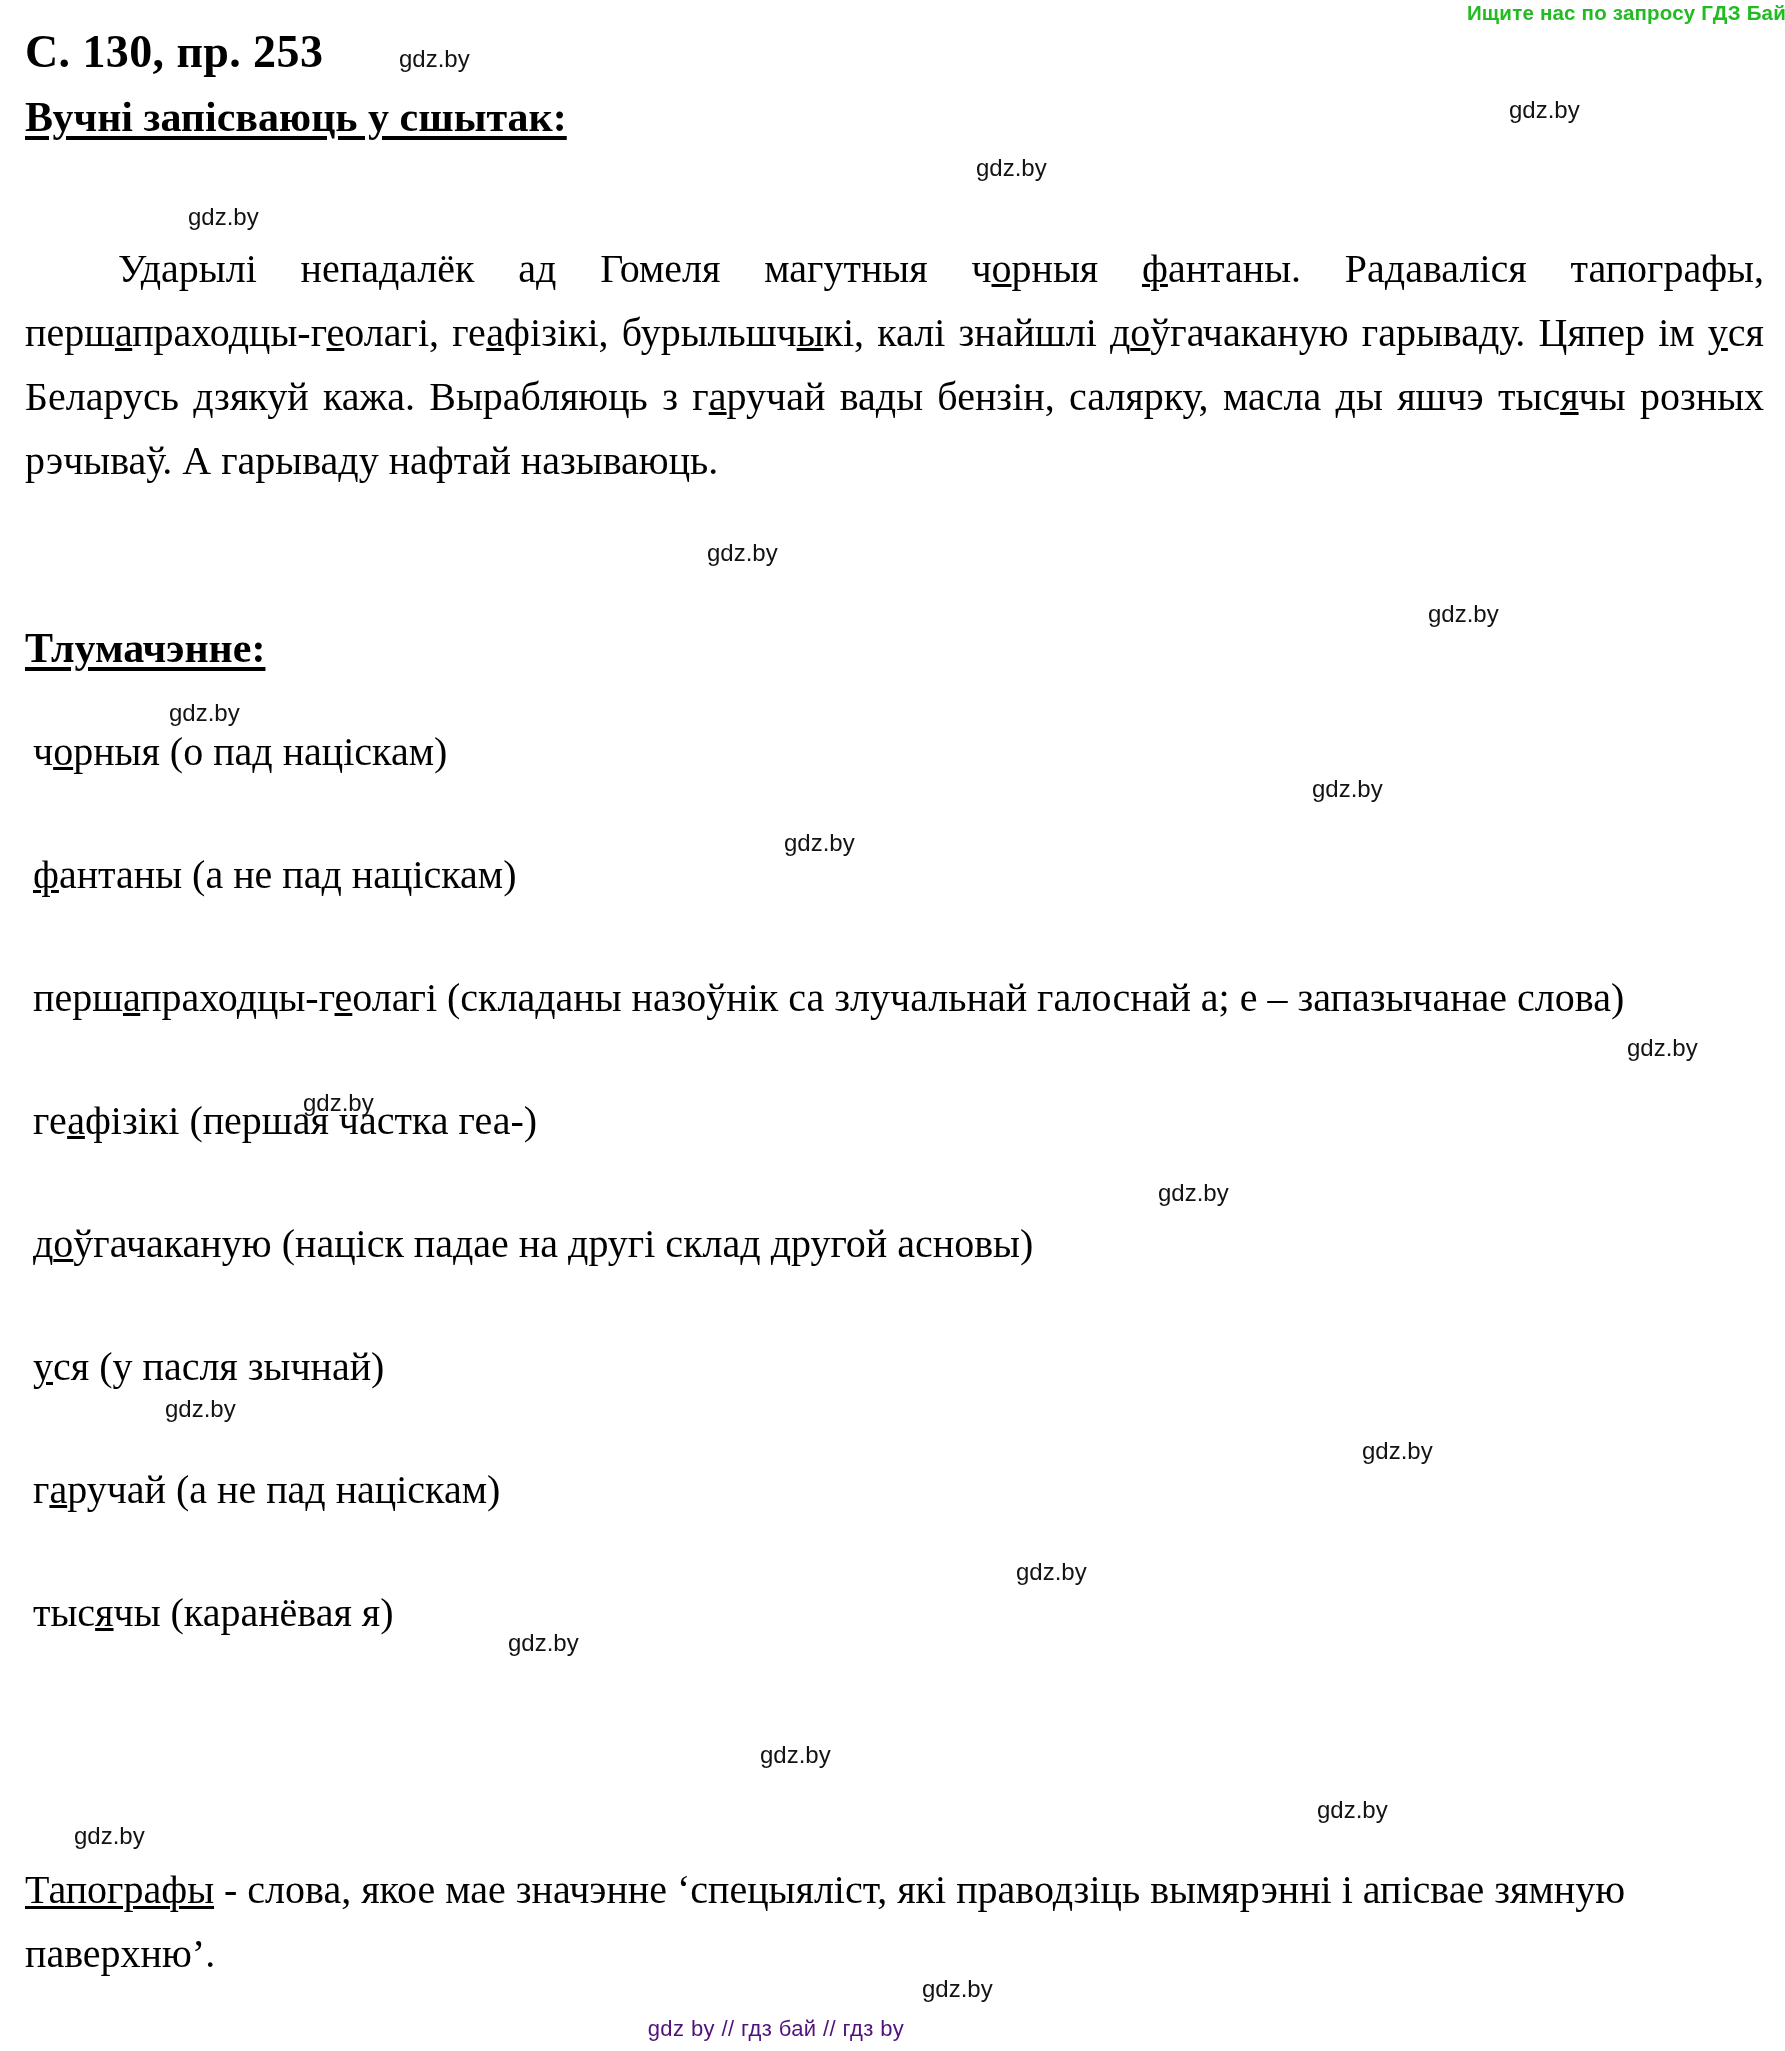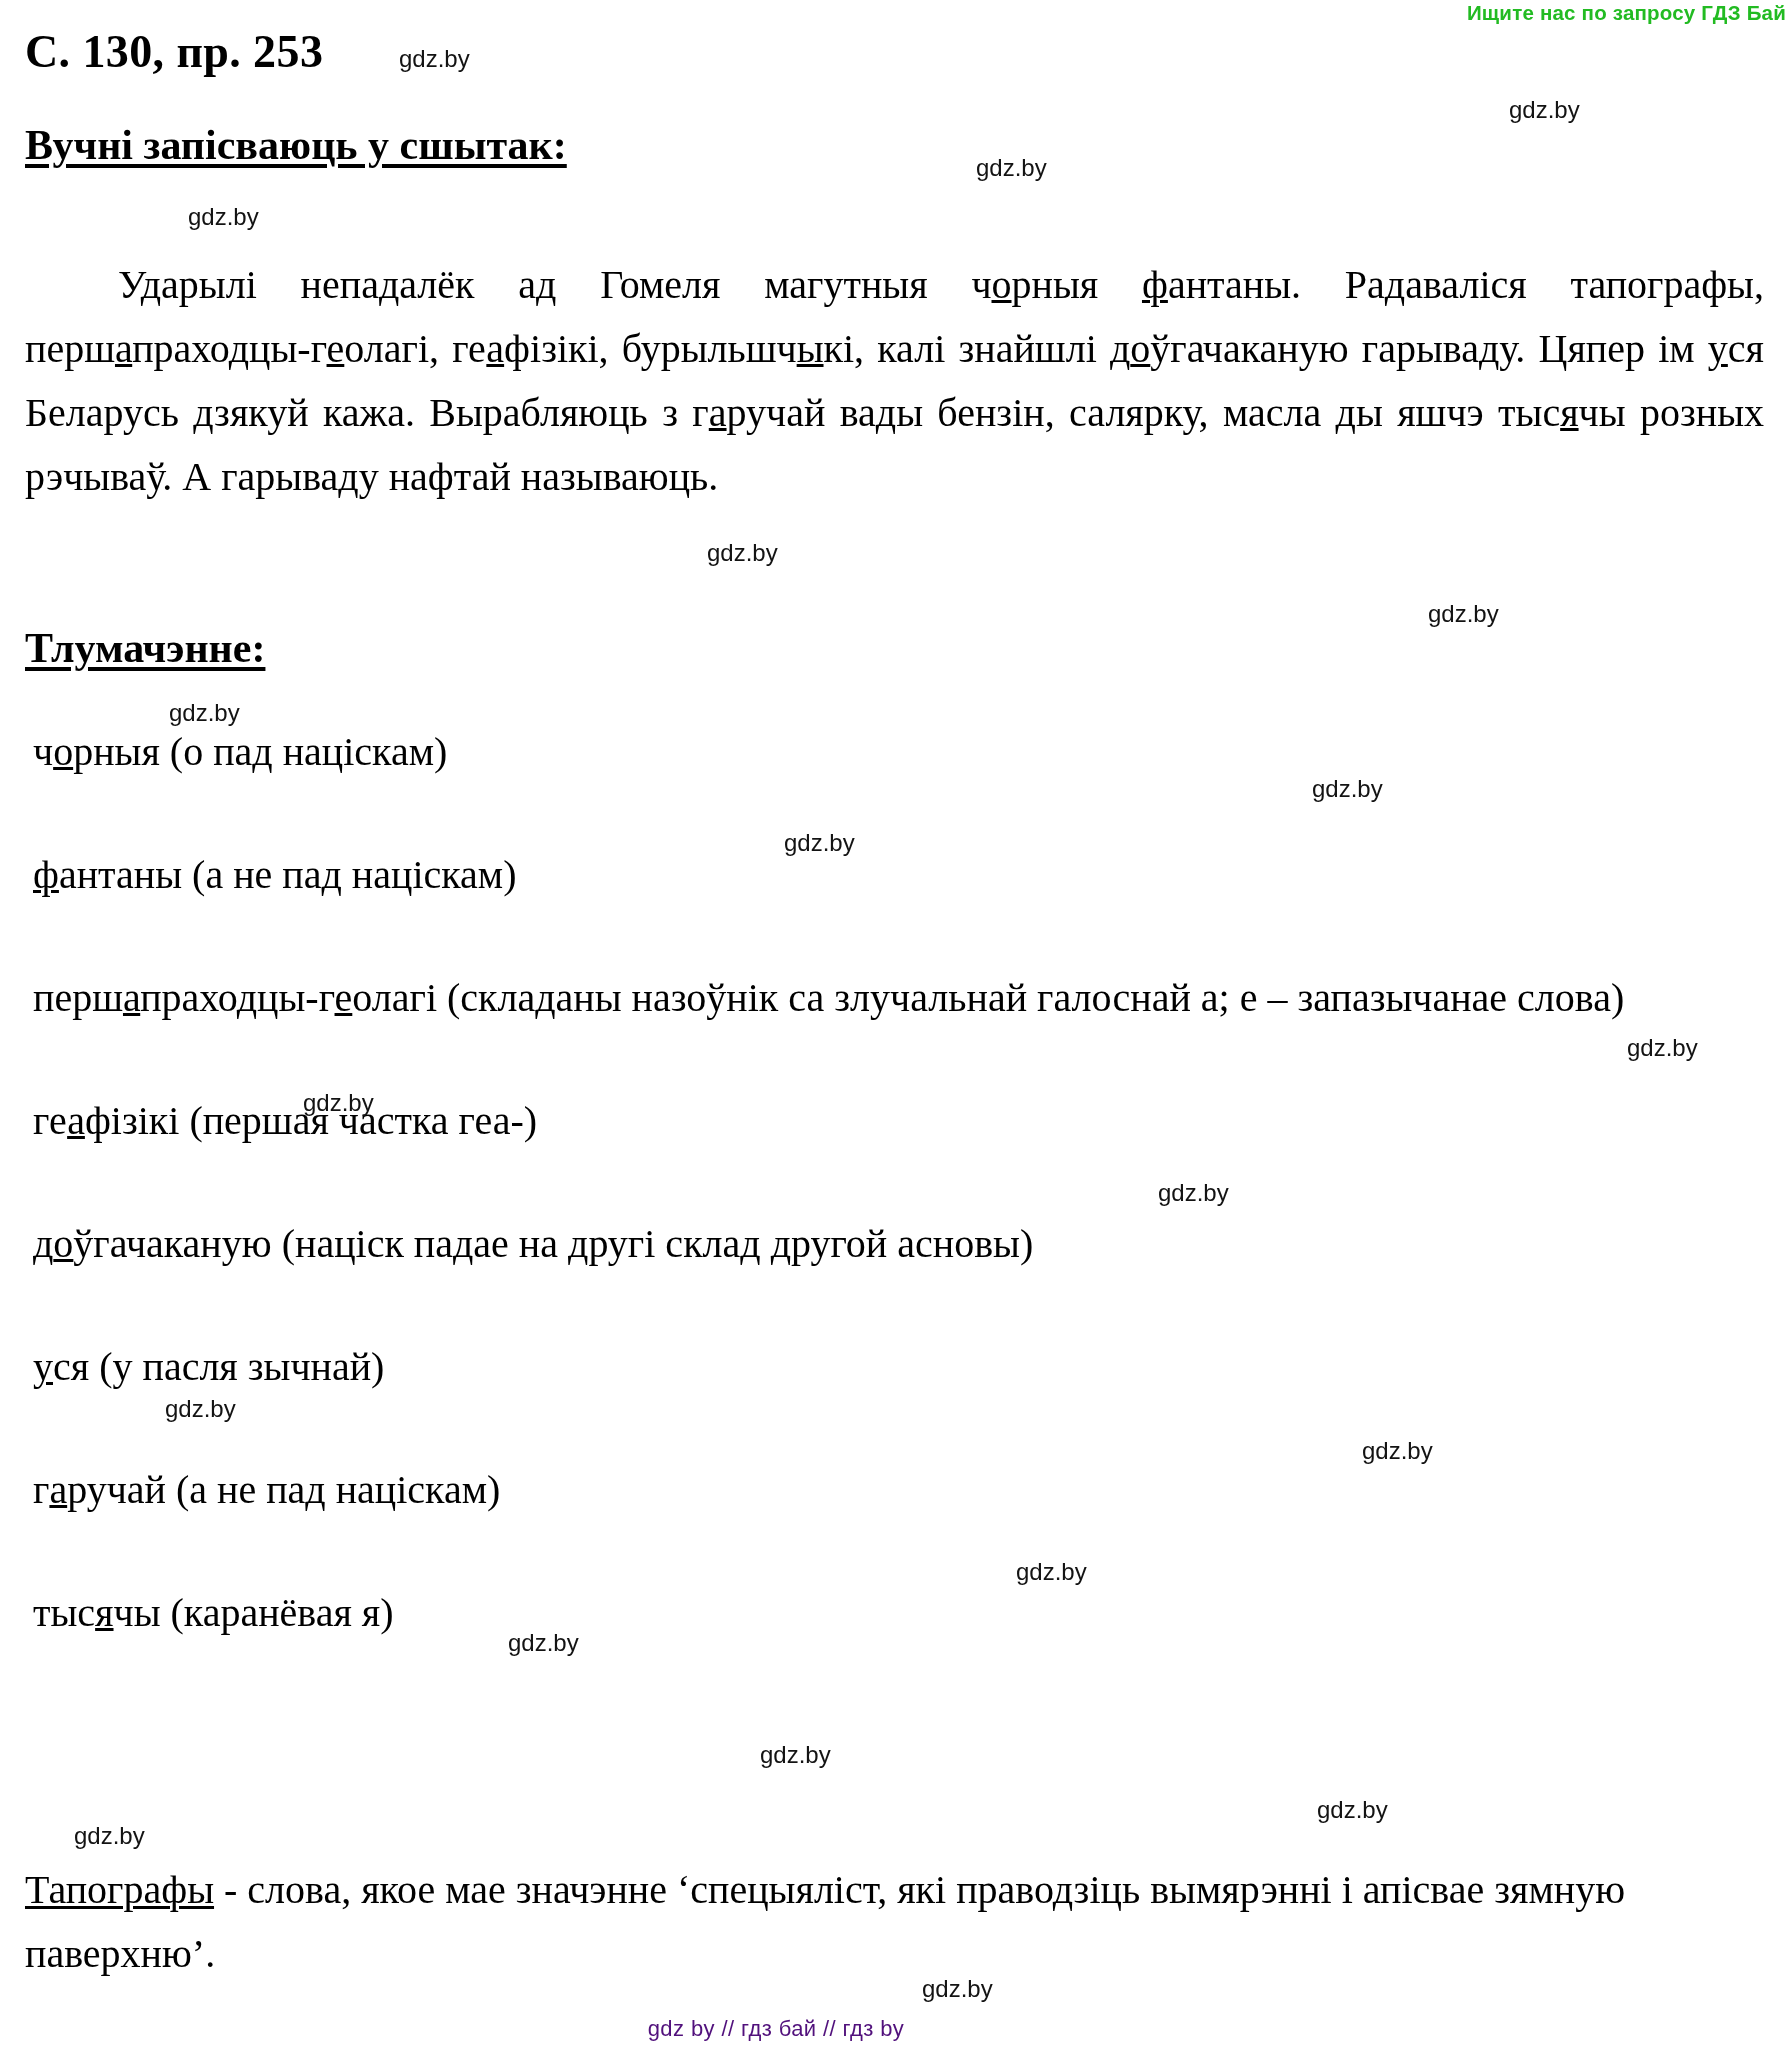--- a/index.html
+++ b/index.html
@@ -52,27 +52,27 @@
   .section-head {
     position: absolute;
     left: 0px;
     font-size: 42px;
     font-weight: bold;
     text-decoration: underline;
     text-decoration-thickness: 3.6px;
     text-underline-offset: 4.5px;
     white-space: nowrap;
   }
-  .section-head.h-vuchni { top: 93px; margin-top: 28px; }
+  .section-head.h-vuchni { top: 93px; }
   .section-head.h-tlum   { top: 624px; }
 
   .body-par {
     position: absolute;
     left: 0px;
-    top: 253px;
+    top: 237px;
     width: 1739px;
     font-size: 40px;
     line-height: 64px;
     text-align: justify;
     text-indent: 93px;
     hyphens: none;
   }
 
   .expl-list {
     position: absolute;

